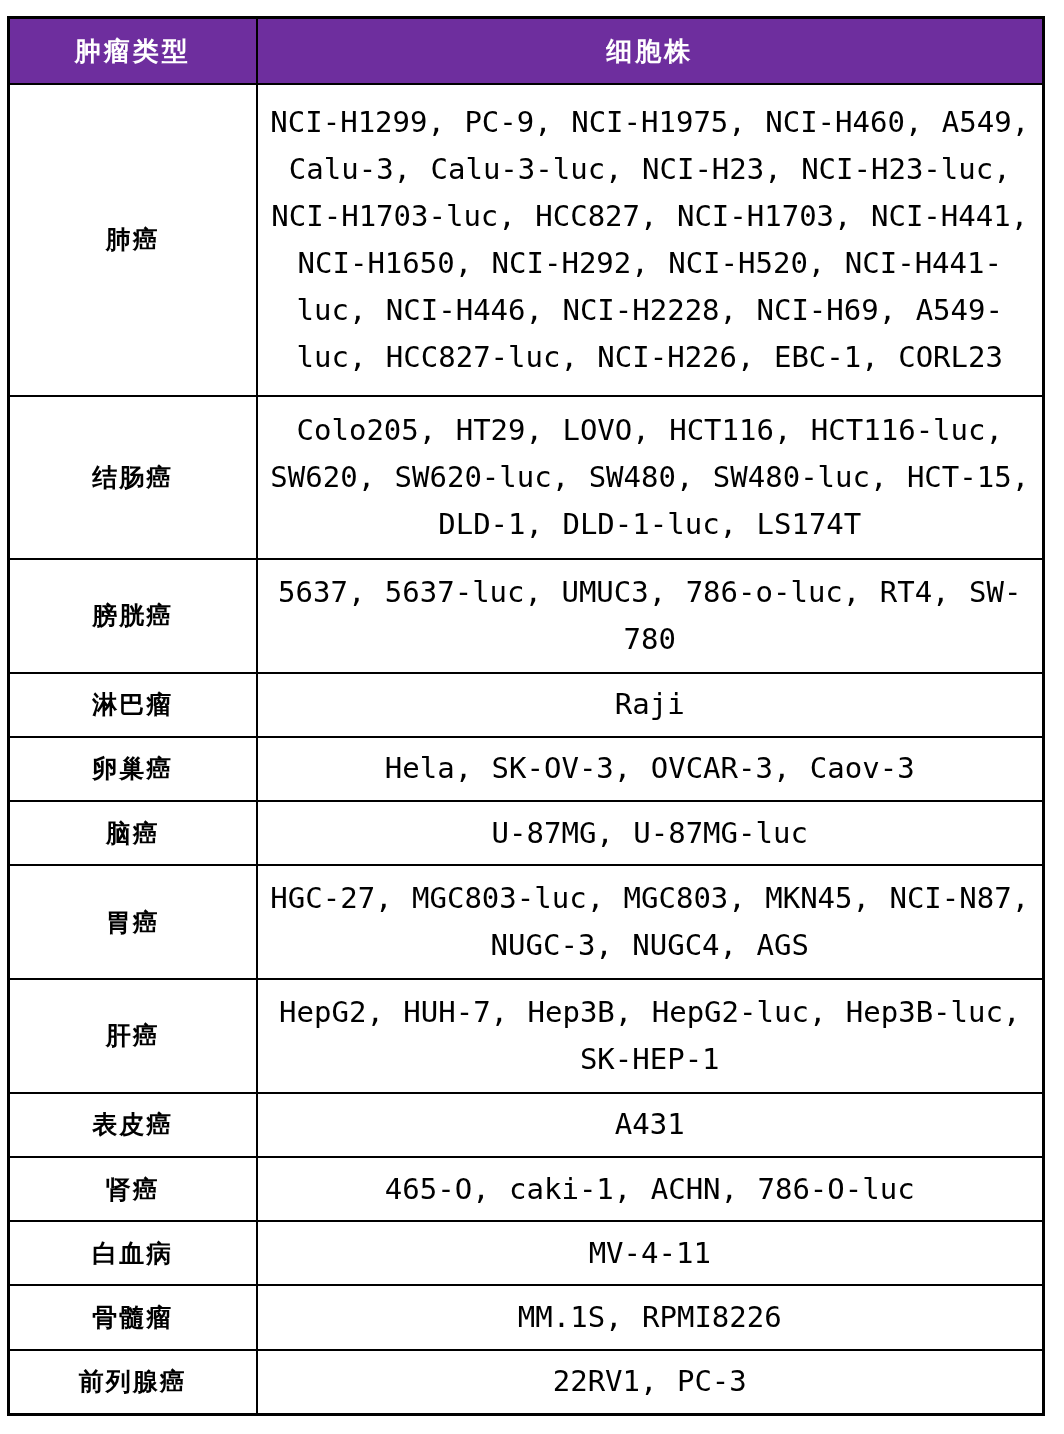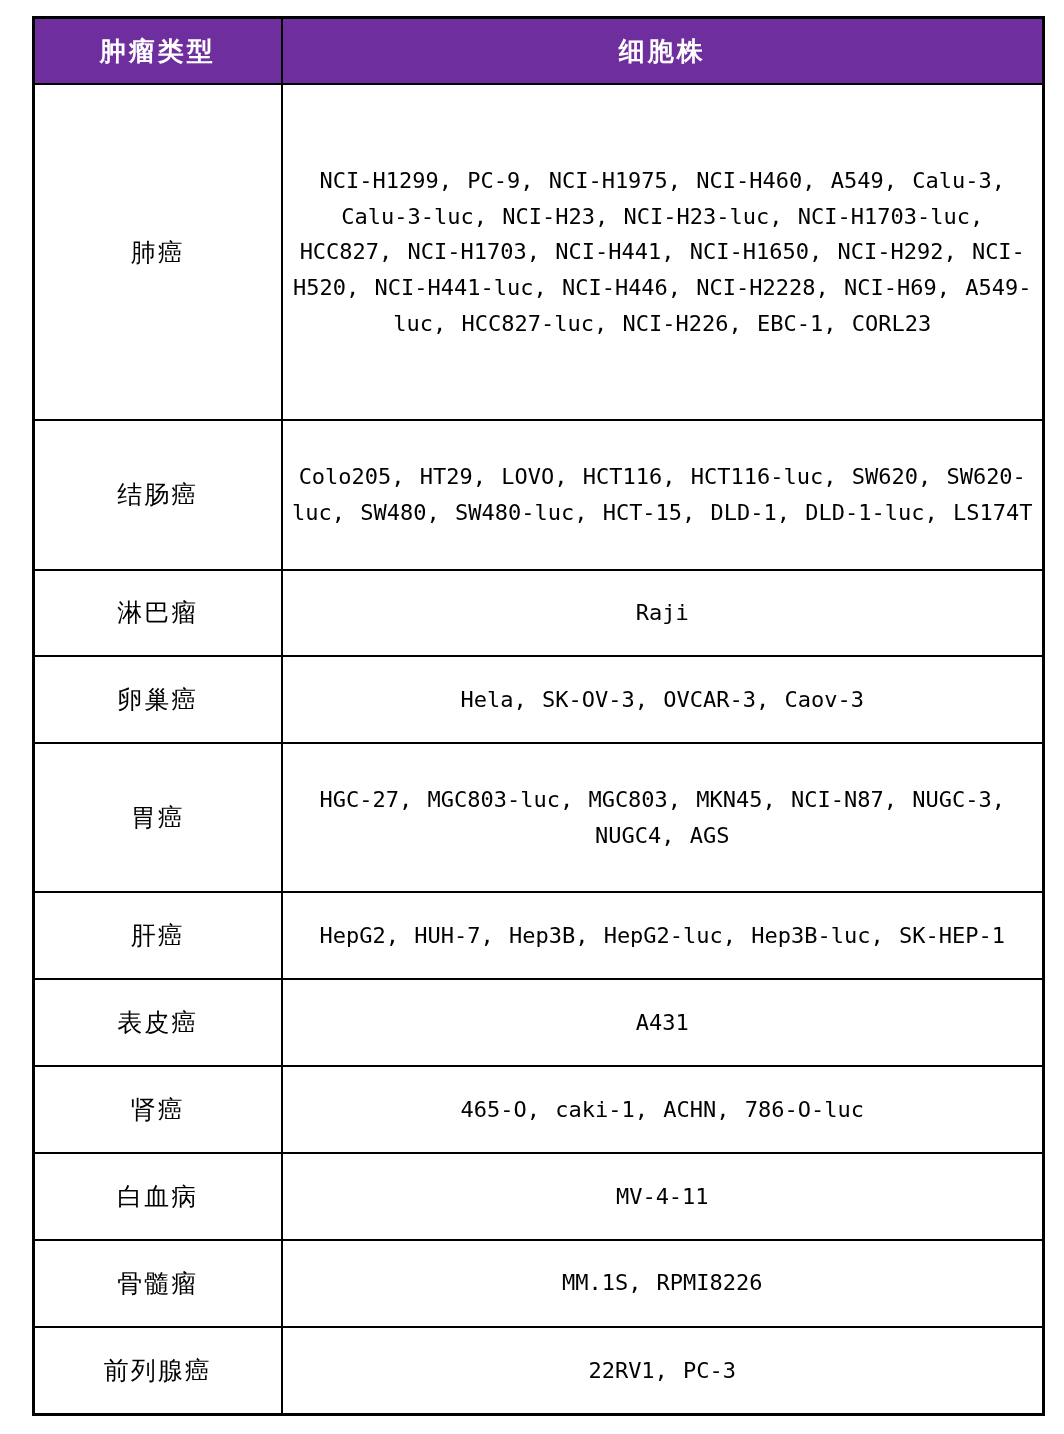--- a/index.html
+++ b/index.html
@@ -12,21 +12,21 @@
     height: 1434px;
     font-family: "DejaVu Sans Mono", "Liberation Mono", monospace;
     -webkit-font-smoothing: antialiased;
   }
 
   .page {
     position: relative;
     width: 1064px;
     height: 1434px;
     box-sizing: border-box;
-    padding: 16px 19px 18px 32px;
+    padding: 16px 19px 18px 7px;
   }
 
   table.celltable {
     width: 100%;
     height: 100%;
     border-collapse: collapse;
     table-layout: fixed;
     border: 3px solid #000000;
   }
 
@@ -49,31 +49,31 @@
     font-weight: bold;
     font-size: 26px;
     letter-spacing: 3px;
     height: 52px;
     padding: 4px 8px;
   }
 
   
   td.tumor-type {
     font-family: "DejaVu Sans", "Liberation Sans", sans-serif;
-    font-weight: 400;
+    font-weight: 700;
     font-size: 25px;
     letter-spacing: 2px;
     color: #000000;
     white-space: nowrap;
   }
 
   
   td.cell-lines {
     font-family: "DejaVu Sans Mono", "Liberation Mono", monospace;
-    font-size: 22px;
+    font-size: 29px;
     line-height: 1.62;
     color: #000000;
     letter-spacing: 0px;
     padding: 10px 14px;
     word-spacing: 2px;
   }
 </style>
 </head>
 <body>
 
@@ -92,26 +92,34 @@
     <tbody id="table-body">
         <tr>
           <td class="tumor-type">肺癌</td>
           <td class="cell-lines">NCI-H1299, PC-9, NCI-H1975, NCI-H460, A549, Calu-3, Calu-3-luc, NCI-H23, NCI-H23-luc, NCI-H1703-luc, HCC827, NCI-H1703, NCI-H441, NCI-H1650, NCI-H292, NCI-H520, NCI-H441-luc, NCI-H446, NCI-H2228, NCI-H69, A549-luc, HCC827-luc, NCI-H226, EBC-1, CORL23</td>
         </tr>
         <tr>
           <td class="tumor-type">结肠癌</td>
           <td class="cell-lines">Colo205, HT29, LOVO, HCT116, HCT116-luc, SW620, SW620-luc, SW480, SW480-luc, HCT-15, DLD-1, DLD-1-luc, LS174T</td>
         </tr>
         <tr>
+          <td class="tumor-type">膀胱癌</td>
+          <td class="cell-lines">5637, 5637-luc, UMUC3, 786-o-luc, RT4, SW-780</td>
+        </tr>
+        <tr>
           <td class="tumor-type">淋巴瘤</td>
           <td class="cell-lines">Raji</td>
         </tr>
         <tr>
           <td class="tumor-type">卵巢癌</td>
           <td class="cell-lines">Hela, SK-OV-3, OVCAR-3, Caov-3</td>
+        </tr>
+        <tr>
+          <td class="tumor-type">脑癌</td>
+          <td class="cell-lines">U-87MG, U-87MG-luc</td>
         </tr>
         <tr>
           <td class="tumor-type">胃癌</td>
           <td class="cell-lines">HGC-27, MGC803-luc, MGC803, MKN45, NCI-N87, NUGC-3, NUGC4, AGS</td>
         </tr>
         <tr>
           <td class="tumor-type">肝癌</td>
           <td class="cell-lines">HepG2, HUH-7, Hep3B, HepG2-luc, Hep3B-luc, SK-HEP-1</td>
         </tr>
         <tr>

